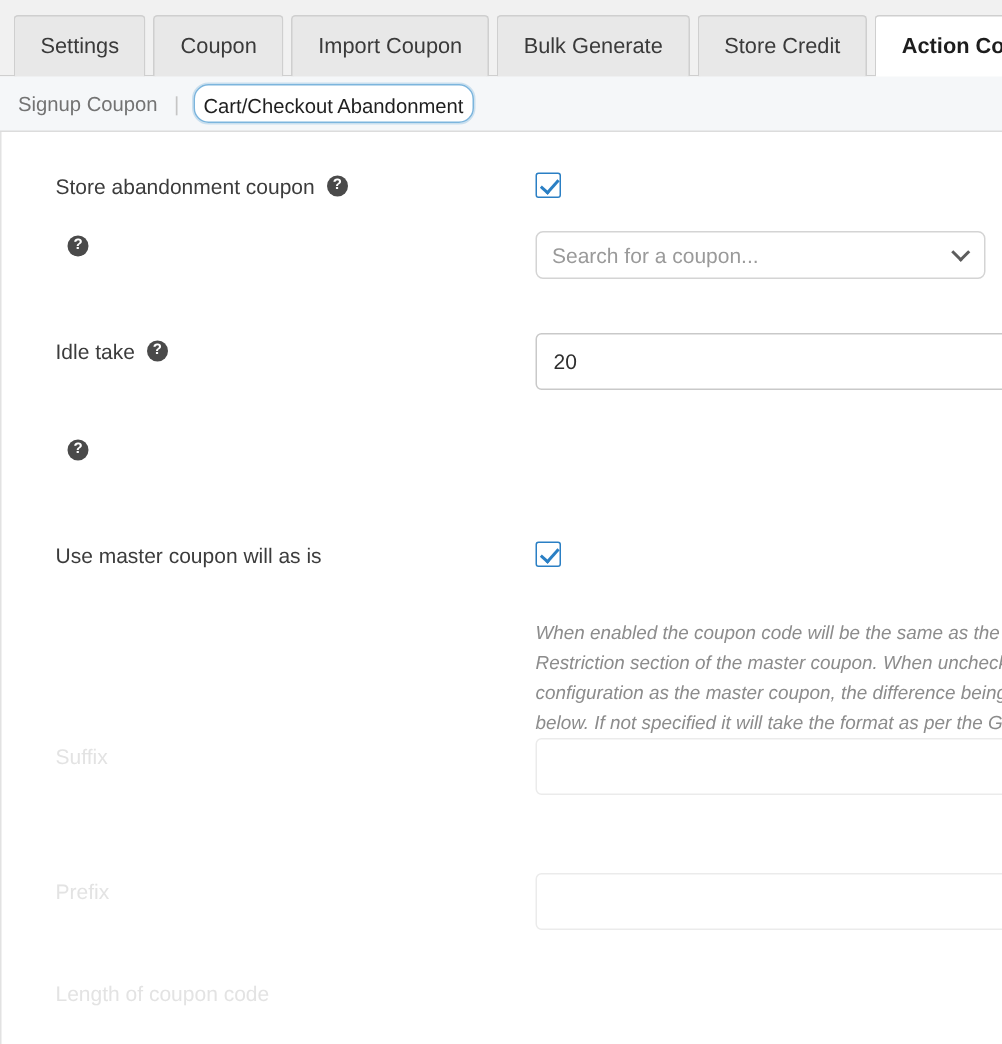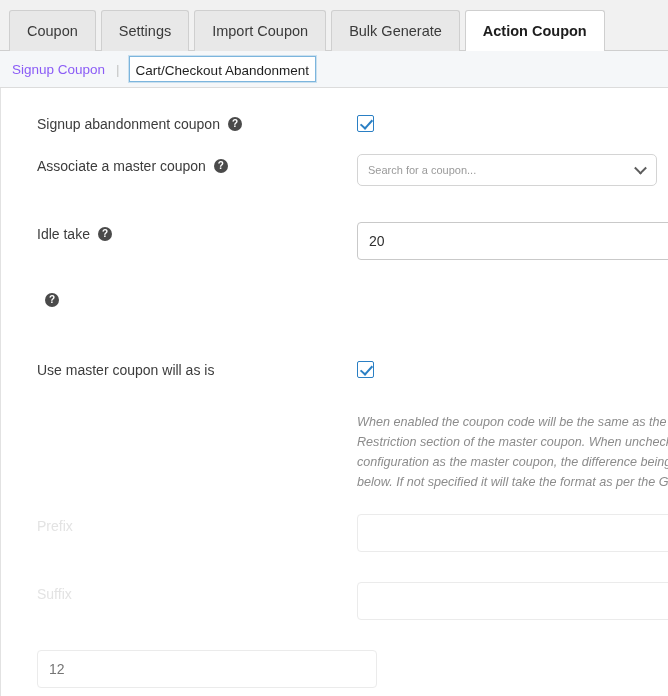--- a/index.html
+++ b/index.html
@@ -80,35 +80,35 @@
     height: 37px;
     background: #f5f7f9;
     border-bottom: 1px solid #dcdcdc;
     display: flex;
     align-items: center;
     padding: 0 10px;
     font-size: 13.5px;
     white-space: nowrap;
   }
   .subtab-link {
-    color: #8b5cf6;
+    color: #737373;
     text-decoration: none;
     cursor: pointer;
     padding: 1px 2px;
   }
   .subtab-sep {
     color: #c5c5c5;
     margin: 0 9px;
     user-select: none;
   }
   .subtab-current {
     color: #1f1f1f;
     background: #ffffff;
     border: 1px solid #7cb5dd;
-    border-radius: 0;
+    border-radius: 10px;
     padding: 6px 6px 3px 6px;
     outline: 1px solid rgba(124,181,221,.35);
     cursor: pointer;
   }
 
   
   .panel {
     position: relative;
     height: 608px;
     background: #ffffff;
@@ -185,21 +185,21 @@
   .select2 {
     position: relative;
     width: 300px;
     height: 32px;
     border: 1px solid #d4d4d4;
     border-radius: 5px;
     background: #ffffff;
     display: flex;
     align-items: center;
     padding: 0 30px 0 10px;
-    font-size: 11px;
+    font-size: 14px;
     color: #9a9a9a;
     cursor: pointer;
     user-select: none;
   }
   .chevron {
     position: absolute;
     right: 11px;
     top: 50%;
     width: 9px;
     height: 9px;
@@ -249,57 +249,59 @@
   .row-checkbox  { min-height: 42px; }
   .row-desc      { padding-left: 356px; min-height: 0; }
 </style>
 </head>
 <body>
 
 <div id="app">
 
   <div class="tabbar">
     <div class="tab">
+        <span>Settings</span>
+      </div>
+    <div class="tab">
         <span>Coupon</span>
       </div>
     <div class="tab">
-        <span>Settings</span>
-      </div>
-    <div class="tab">
         <span>Import Coupon</span>
       </div>
     <div class="tab">
         <span>Bulk Generate</span>
+      </div>
+    <div class="tab">
+        <span>Store Credit</span>
       </div>
     <div class="tab active">
         <span>Action Coupon</span>
       </div>
   </div>
 
   <div class="subtabs">
     <a class="subtab-link" href="#">Signup Coupon</a>
     <span class="subtab-sep">|</span>
     <span class="subtab-current">Cart/Checkout Abandonment</span>
   </div>
 
   <div class="panel">
 
     <div class="row row-checkbox">
       <div class="row-label">
-        <span>Signup abandonment coupon</span>
+        <span>Store abandonment coupon</span>
         <span class="help-icon">?</span>
       </div>
       <div class="row-field">
         <span class="cbox"></span>
       </div>
     </div>
 
     <div class="row">
       <div class="row-label">
-        <span>Associate a master coupon</span>
         <span class="help-icon">?</span>
       </div>
       <div class="row-field">
         <div class="select2">
           <span>Search for a coupon...</span>
           <span class="chevron"></span>
         </div>
       </div>
     </div>
 
@@ -330,38 +332,38 @@
 
     <div class="row row-desc">
       <p class="desc">
         <span>When enabled the coupon code will be the same as the mast</span>
         <span>Restriction section of the master coupon. When unchecked a</span>
         <span>configuration as the master coupon, the difference being a u</span>
         <span>below. If not specified it will take the format as per the Gene</span>
       </p>
     </div>
 
+    <div class="row">
+      <div class="row-label disabled">
+        <span>Suffix</span>
+      </div>
+      <div class="row-field">
+        <input class="txt is-disabled" type="text" disabled="" value="" style="">
+      </div>
+    </div>
+
     <div class="row" style="margin-top:22px;">
       <div class="row-label disabled">
         <span>Prefix</span>
       </div>
       <div class="row-field">
         <input class="txt is-disabled" type="text" disabled="" value="" style="">
       </div>
     </div>
 
     <div class="row">
       <div class="row-label disabled">
-        <span>Suffix</span>
-      </div>
-      <div class="row-field">
-        <input class="txt is-disabled" type="text" disabled="" value="" style="">
-      </div>
-    </div>
-
-    <div class="row">
-      <div class="row-field">
-        <input class="txt is-disabled" type="text" disabled="" placeholder="12" style="">
+        <span>Length of coupon code</span>
       </div>
     </div>
 
   </div>
 </div>
 
 </body></html>

